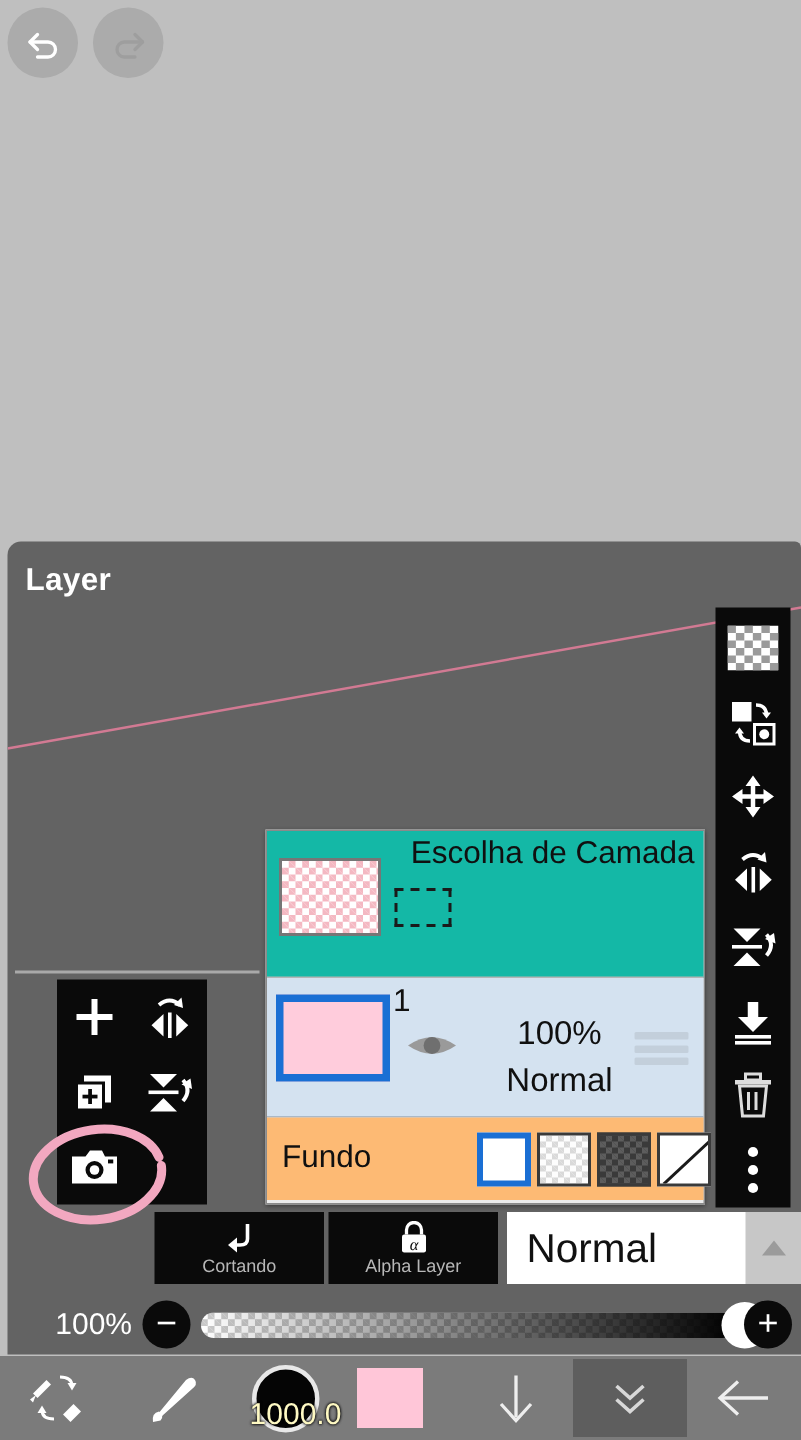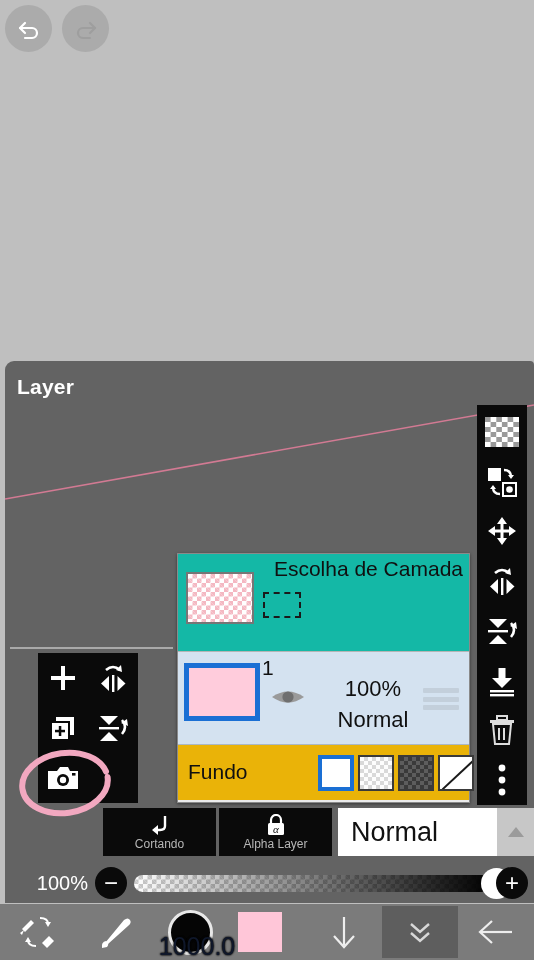--- a/index.html
+++ b/index.html
@@ -143,21 +143,21 @@
     font-size: 22px; color: #101010;
   }
   .lr-handle {
     position: absolute; right: 10px; top: 36px;
     width: 36px; height: 22px;
     display: flex; flex-direction: column; justify-content: space-between;
   }
   .lr-handle i { display:block; height: 5px; background: #c3cfdb; border-radius: 1px; }
 
   .bg-row {
-    position: relative; height: 55px; background: #eab308;
+    position: relative; height: 55px; background: #fdba74;
   }
   .bg-label {
     position: absolute; left: 10px; top: 15px;
     font-size: 21px; color: #101010;
   }
   .bg-swatches {
     position: absolute; left: 140px; top: 10px;
     display: flex; gap: 4px;
   }
   .sw { width: 36px; height: 36px; border: 2px solid #3a3a3a; }
@@ -256,21 +256,21 @@
     width: 76px; height: 56px;
     display: flex; align-items: center; justify-content: center;
   }
   .bs-circle {
     width: 45px; height: 45px; border-radius: 50%;
     background: #050505;
     border: 3px solid #e8e8e8;
   }
   .bs-text {
     position: absolute; left: 0; top: 28px; width: 90px;
-    text-align: center; color: #0f172a; font-size: 25px;
+    text-align: center; color: #fef9c3; font-size: 20px;
     text-shadow: 0 0 2px #000, 0 0 2px #000;
   }
   .color-swatch {
     width: 44px; height: 40px; background: #ffc6d8;
     margin-left: 10px;
   }
   .nav-right { margin-left: auto; display: flex; align-items: center; }
   .nav-cell.active { background: #5e5e5e; height: 52px; }
 </style>
 </head>

